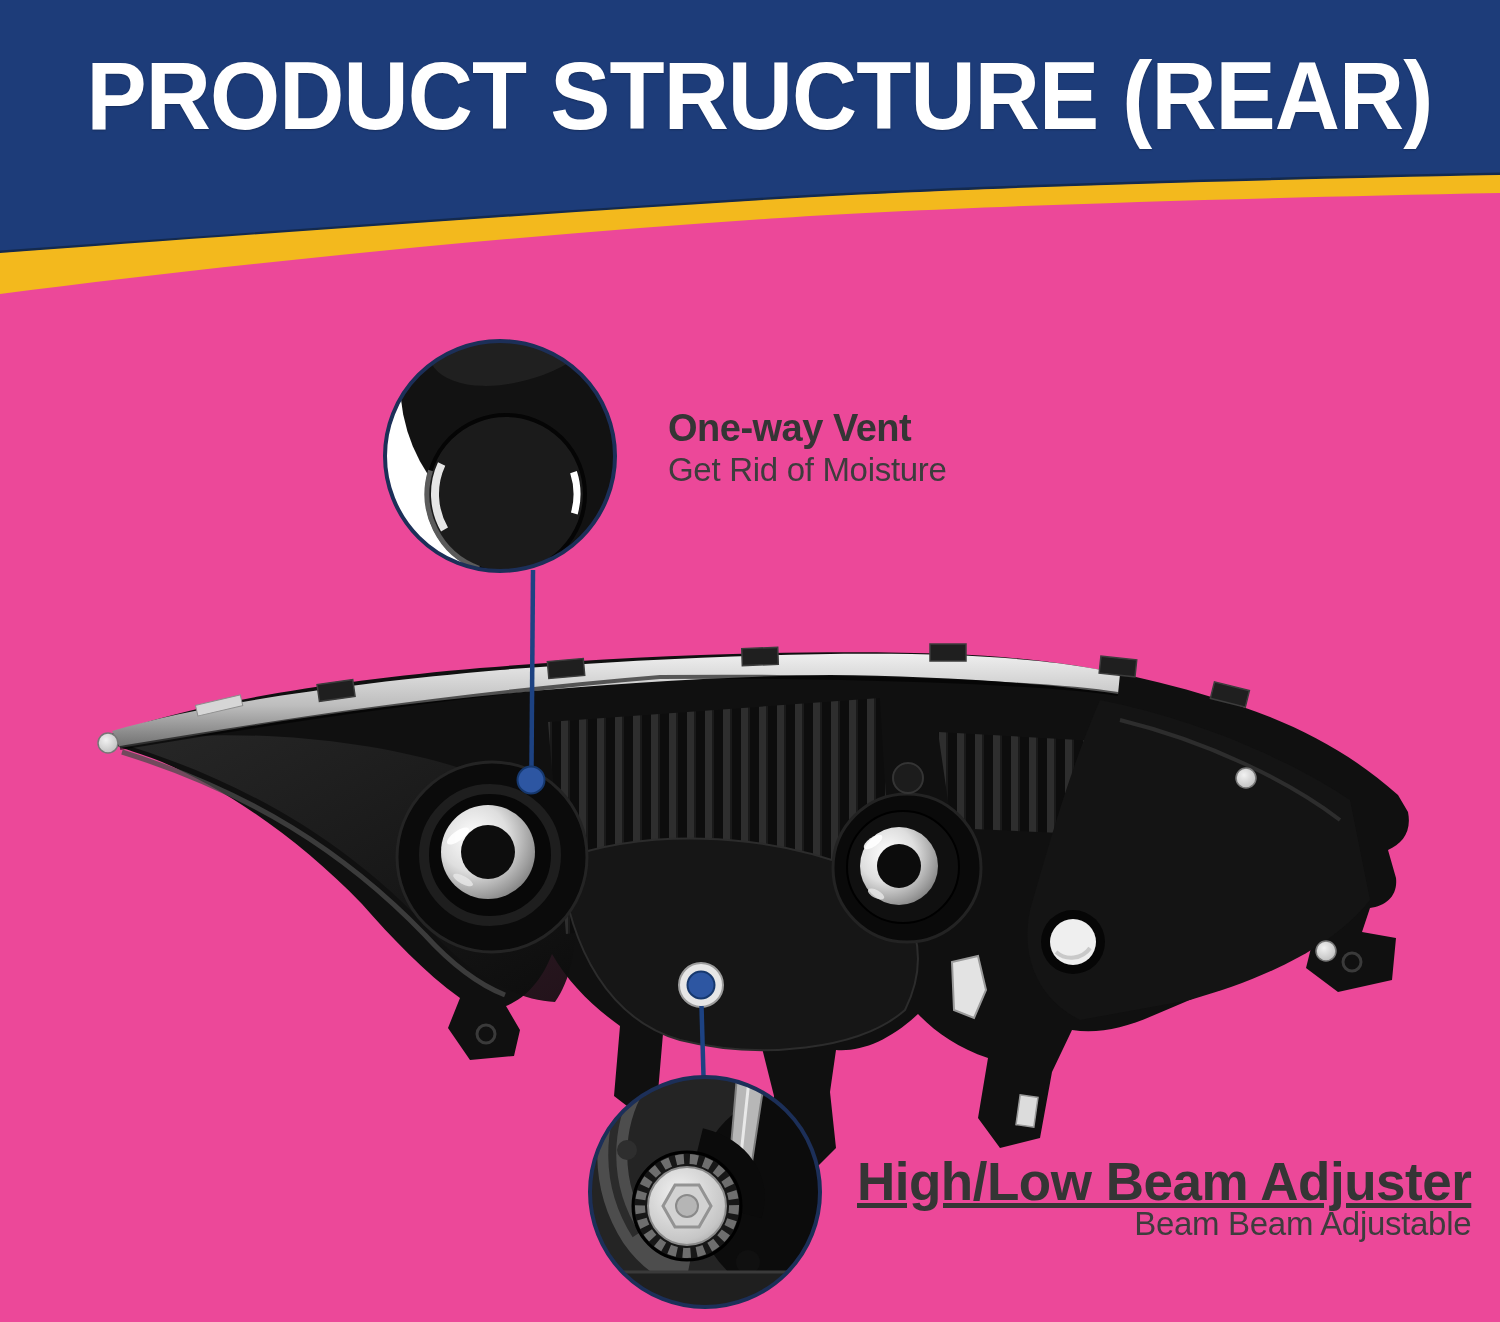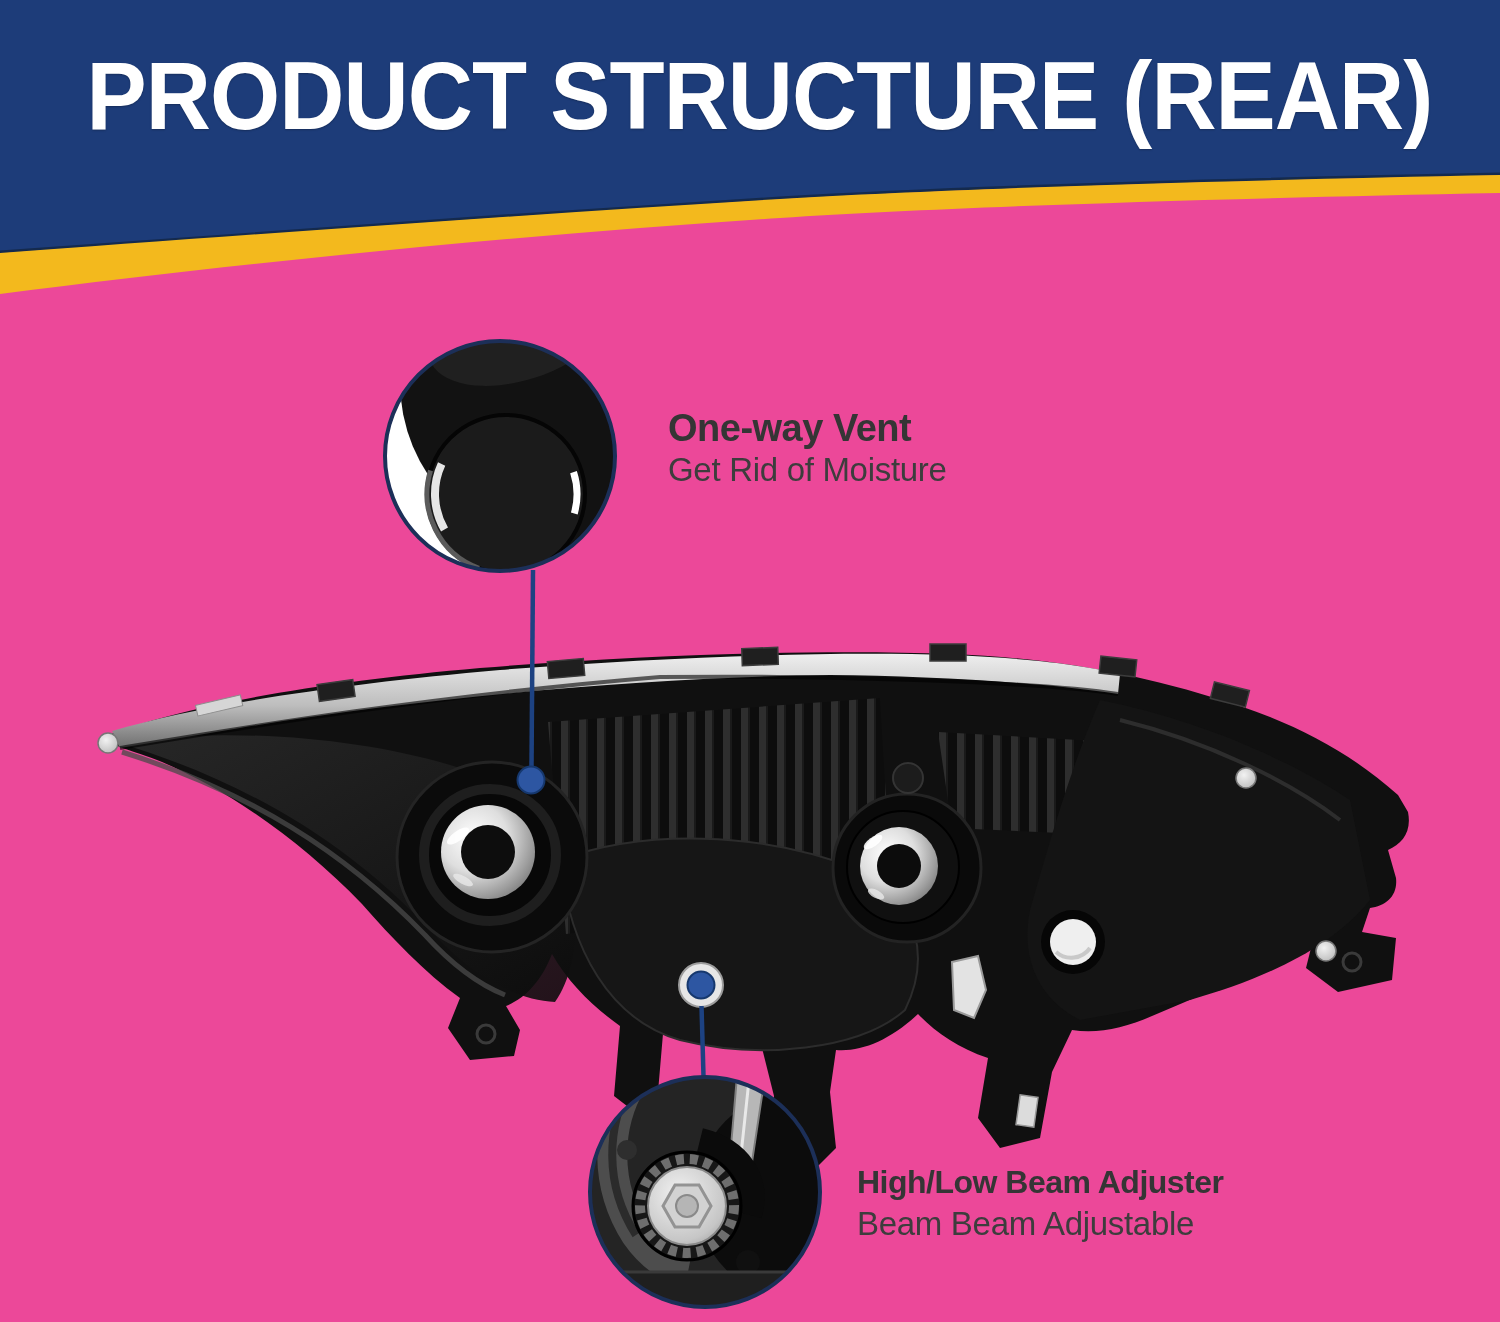--- a/index.html
+++ b/index.html
@@ -18,24 +18,24 @@
   }
   #hero-svg{position:absolute;left:0;top:0;width:1500px;height:1322px;}
   .page-title{
     position:absolute;left:0;right:0;top:40px;text-align:center;
     font-size:97px;font-weight:700;color:#ffffff;white-space:nowrap;
     transform:scaleX(0.93);transform-origin:50% 50%;letter-spacing:-1px;
     text-shadow:0 1px 2px rgba(0,0,0,.25);
   }
   .callout-label{position:absolute;color:var(--text-dark);}
   .callout-label .t{font-weight:700;font-size:38px;line-height:44px;letter-spacing:-0.5px;color:#353535;}
-  .callout-label .s{font-weight:400;font-size:33px;line-height:40px;letter-spacing:-0.3px;color:#3d3d3d;}
+  .callout-label .s{font-weight:400;font-size:33px;line-height:40px;letter-spacing:-0.3px;color:#3d3d3d;text-align:right;}
   #vent-label{left:668px;top:406px;}
   #adjuster-label{left:857px;top:1160px;}
-  #adjuster-label .t{font-size:32px;}
+  #adjuster-label .t{font-size:53px;text-decoration:underline;}
 </style>
 </head>
 <body>
 
 <div id="canvas">
 
   <svg id="hero-svg" viewBox="0 0 1500 1322">
     <defs>
       <pattern id="ribs" width="18" height="12" patternUnits="userSpaceOnUse">
         <rect width="18" height="12" fill="#0d0d0d"></rect>

